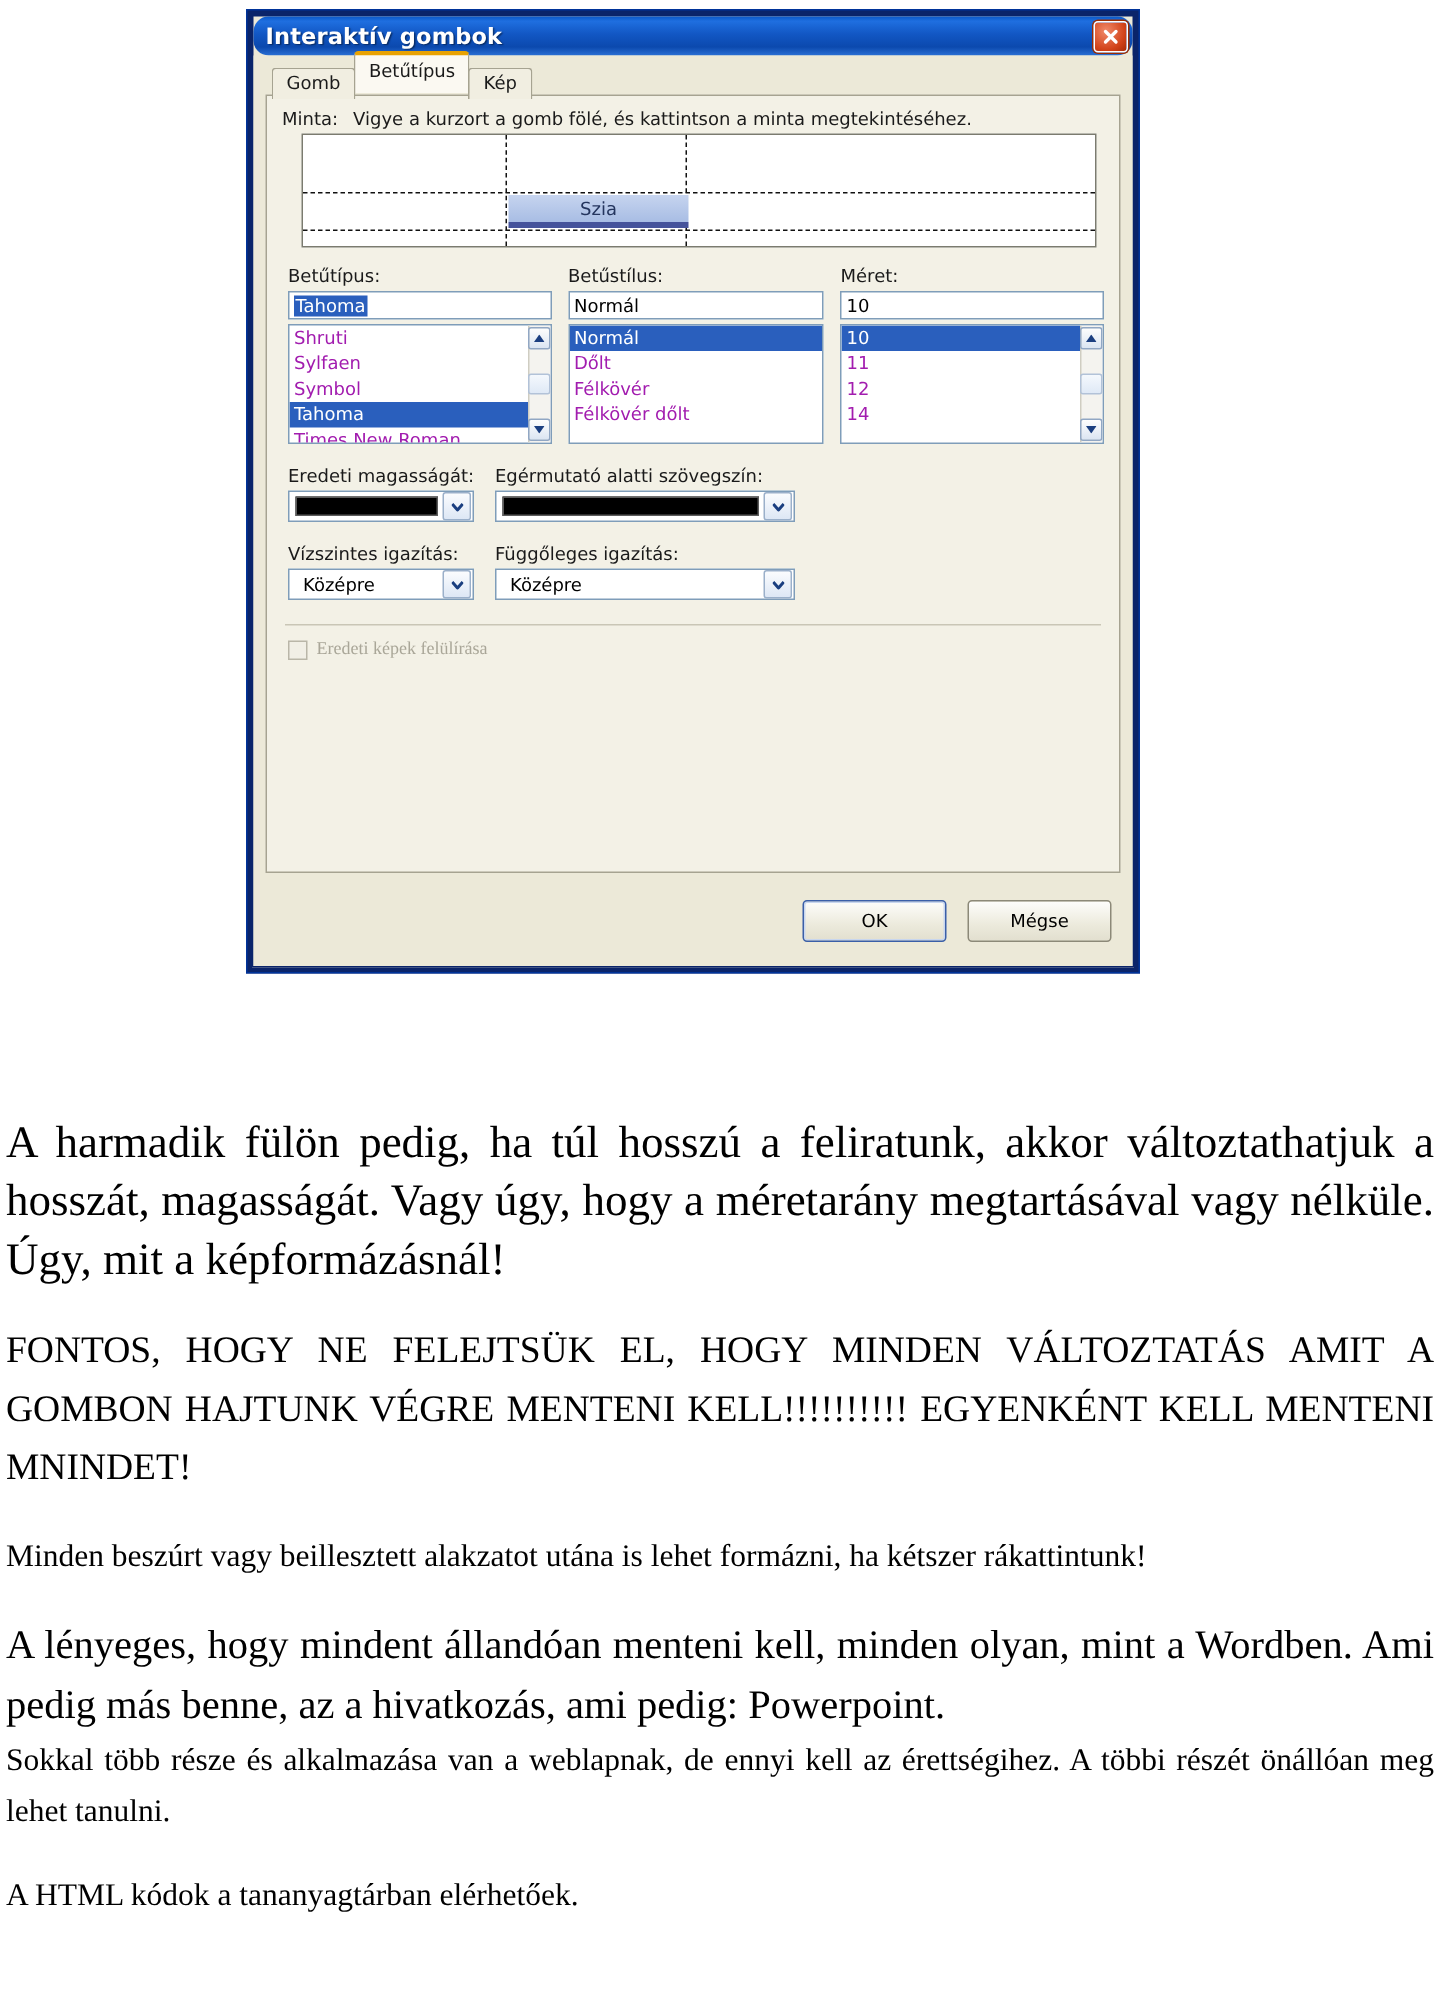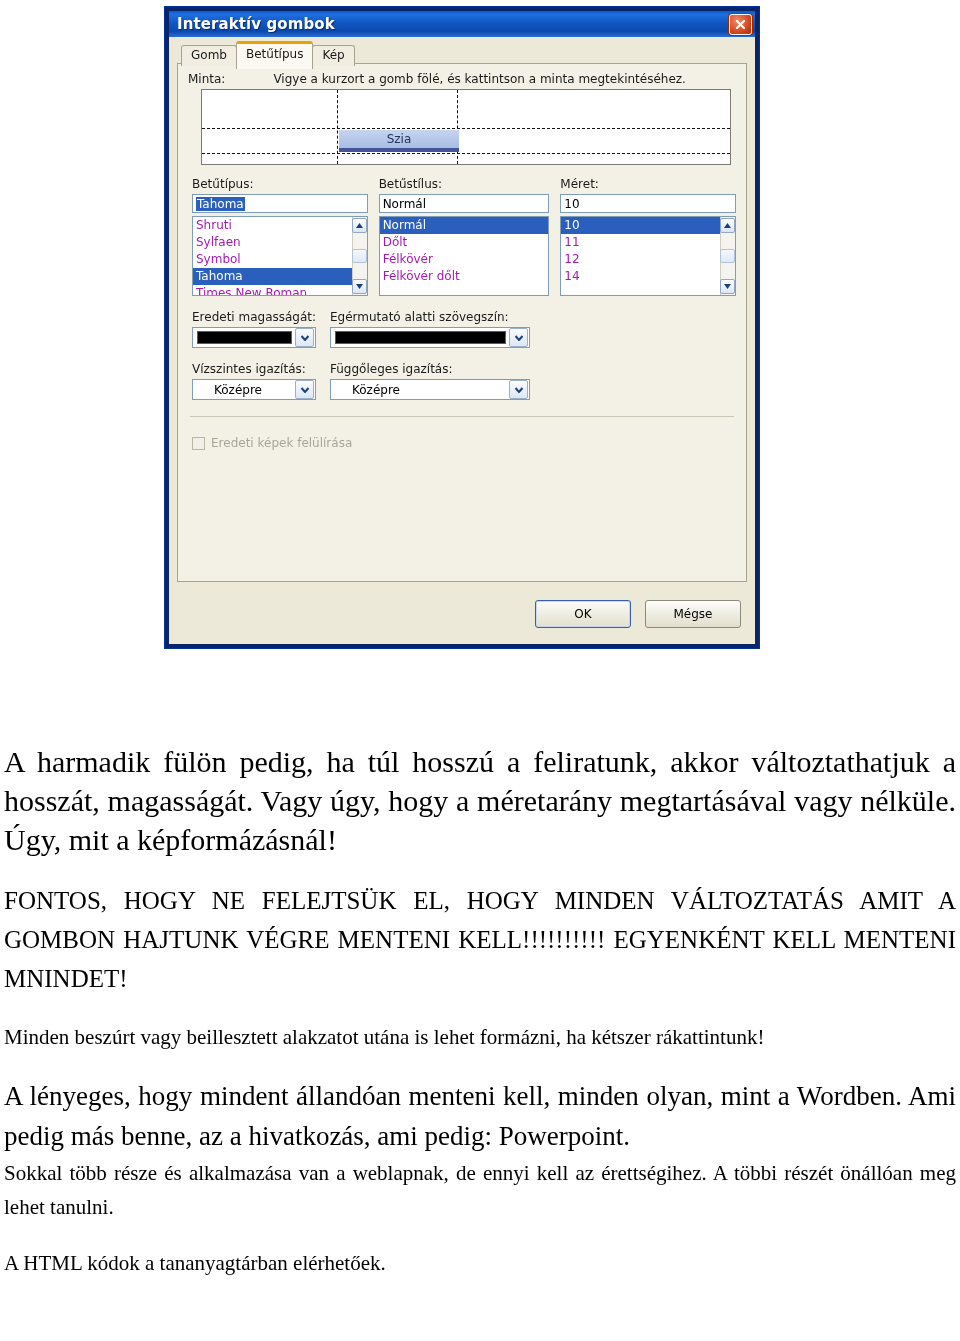--- a/index.html
+++ b/index.html
@@ -37,20 +37,21 @@
     border: 1px solid #0a246a;
     box-sizing: border-box;
   }
   .titlebar {
     height: 26px;
     background: linear-gradient(180deg,#0a58c8 0%, #1f6fe0 12%, #1257c4 45%, #0b49ae 78%, #2a6fd4 100%);
     display: flex;
     align-items: center;
     padding: 0 3px 0 8px;
     position: relative;
+    border-radius: 10px;
   }
   .title-text {
     color: #ffffff;
     font-size: 15px;
     font-weight: bold;
     letter-spacing: 0.1px;
     text-shadow: 1px 1px 1px rgba(0,0,0,0.45);
     flex: 1;
     white-space: nowrap;
   }
@@ -73,21 +74,21 @@
     left: 0; right: 0;
     top: 26px; bottom: 0;
     background: #ece9d8;
     padding: 6px 8px 0 8px;
     box-sizing: border-box;
   }
 
   
   .tabstrip {
     display: flex;
-    align-items: flex-start;
+    align-items: flex-end;
     height: 21px;
     position: relative;
     margin-left: 4px;
     z-index: 3;
   }
   .tab {
     font-size: 12px;
     color: #1a1a1a;
     padding: 2px 9px 3px 9px;
     background: #f1eee1;
@@ -122,21 +123,20 @@
     padding: 8px 10px;
   }
 
   
   .sample-row {
     display: flex;
     align-items: baseline;
     font-size: 12px;
     color: #1a1a1a;
     margin-bottom: 3px;
-    gap: 38px;
   }
   .sample-label { margin-right: 10px; }
   .preview-box {
     position: relative;
     height: 76px;
     margin: 0 5px 0 13px;
     border: 1px solid #7b7b6f;
     background: #ffffff;
     box-sizing: border-box;
   }
@@ -260,39 +260,40 @@
     background: linear-gradient(180deg,#fbfcfe,#dde7f5);
     border: 1px solid #9bb0ca;
     border-radius: 2px;
     display:flex; align-items:center; justify-content:center;
     flex: 0 0 auto;
   }
   .combo-text {
     flex: 1;
     font-size: 12px;
     color: #000;
-    padding-left: 20px;
+    padding-left: 8px;
     white-space: nowrap;
     overflow: hidden;
   }
 
   
   .align-row { display: flex; margin-top: 14px; padding-left: 4px; }
   .align-col { margin-right: 14px; }
 
   
   .sep {
     margin: 16px 2px 0 2px;
     border-top: 1px solid #c9c6b6;
   }
   .checkline {
     display: flex;
     align-items: flex-end;
-    margin-top: 19px;
+    margin-top: 8px;
     padding-left: 4px;
+    font-family: Liberation Serif, serif;
   }
   .chkbox {
     width: 13px; height: 13px;
     border: 1px solid #b9b6a8;
     background: #f1efe6;
     margin-right: 6px;
     box-sizing: border-box;
   }
   .chklabel { font-size: 12px; color: #a9a698; }
 

